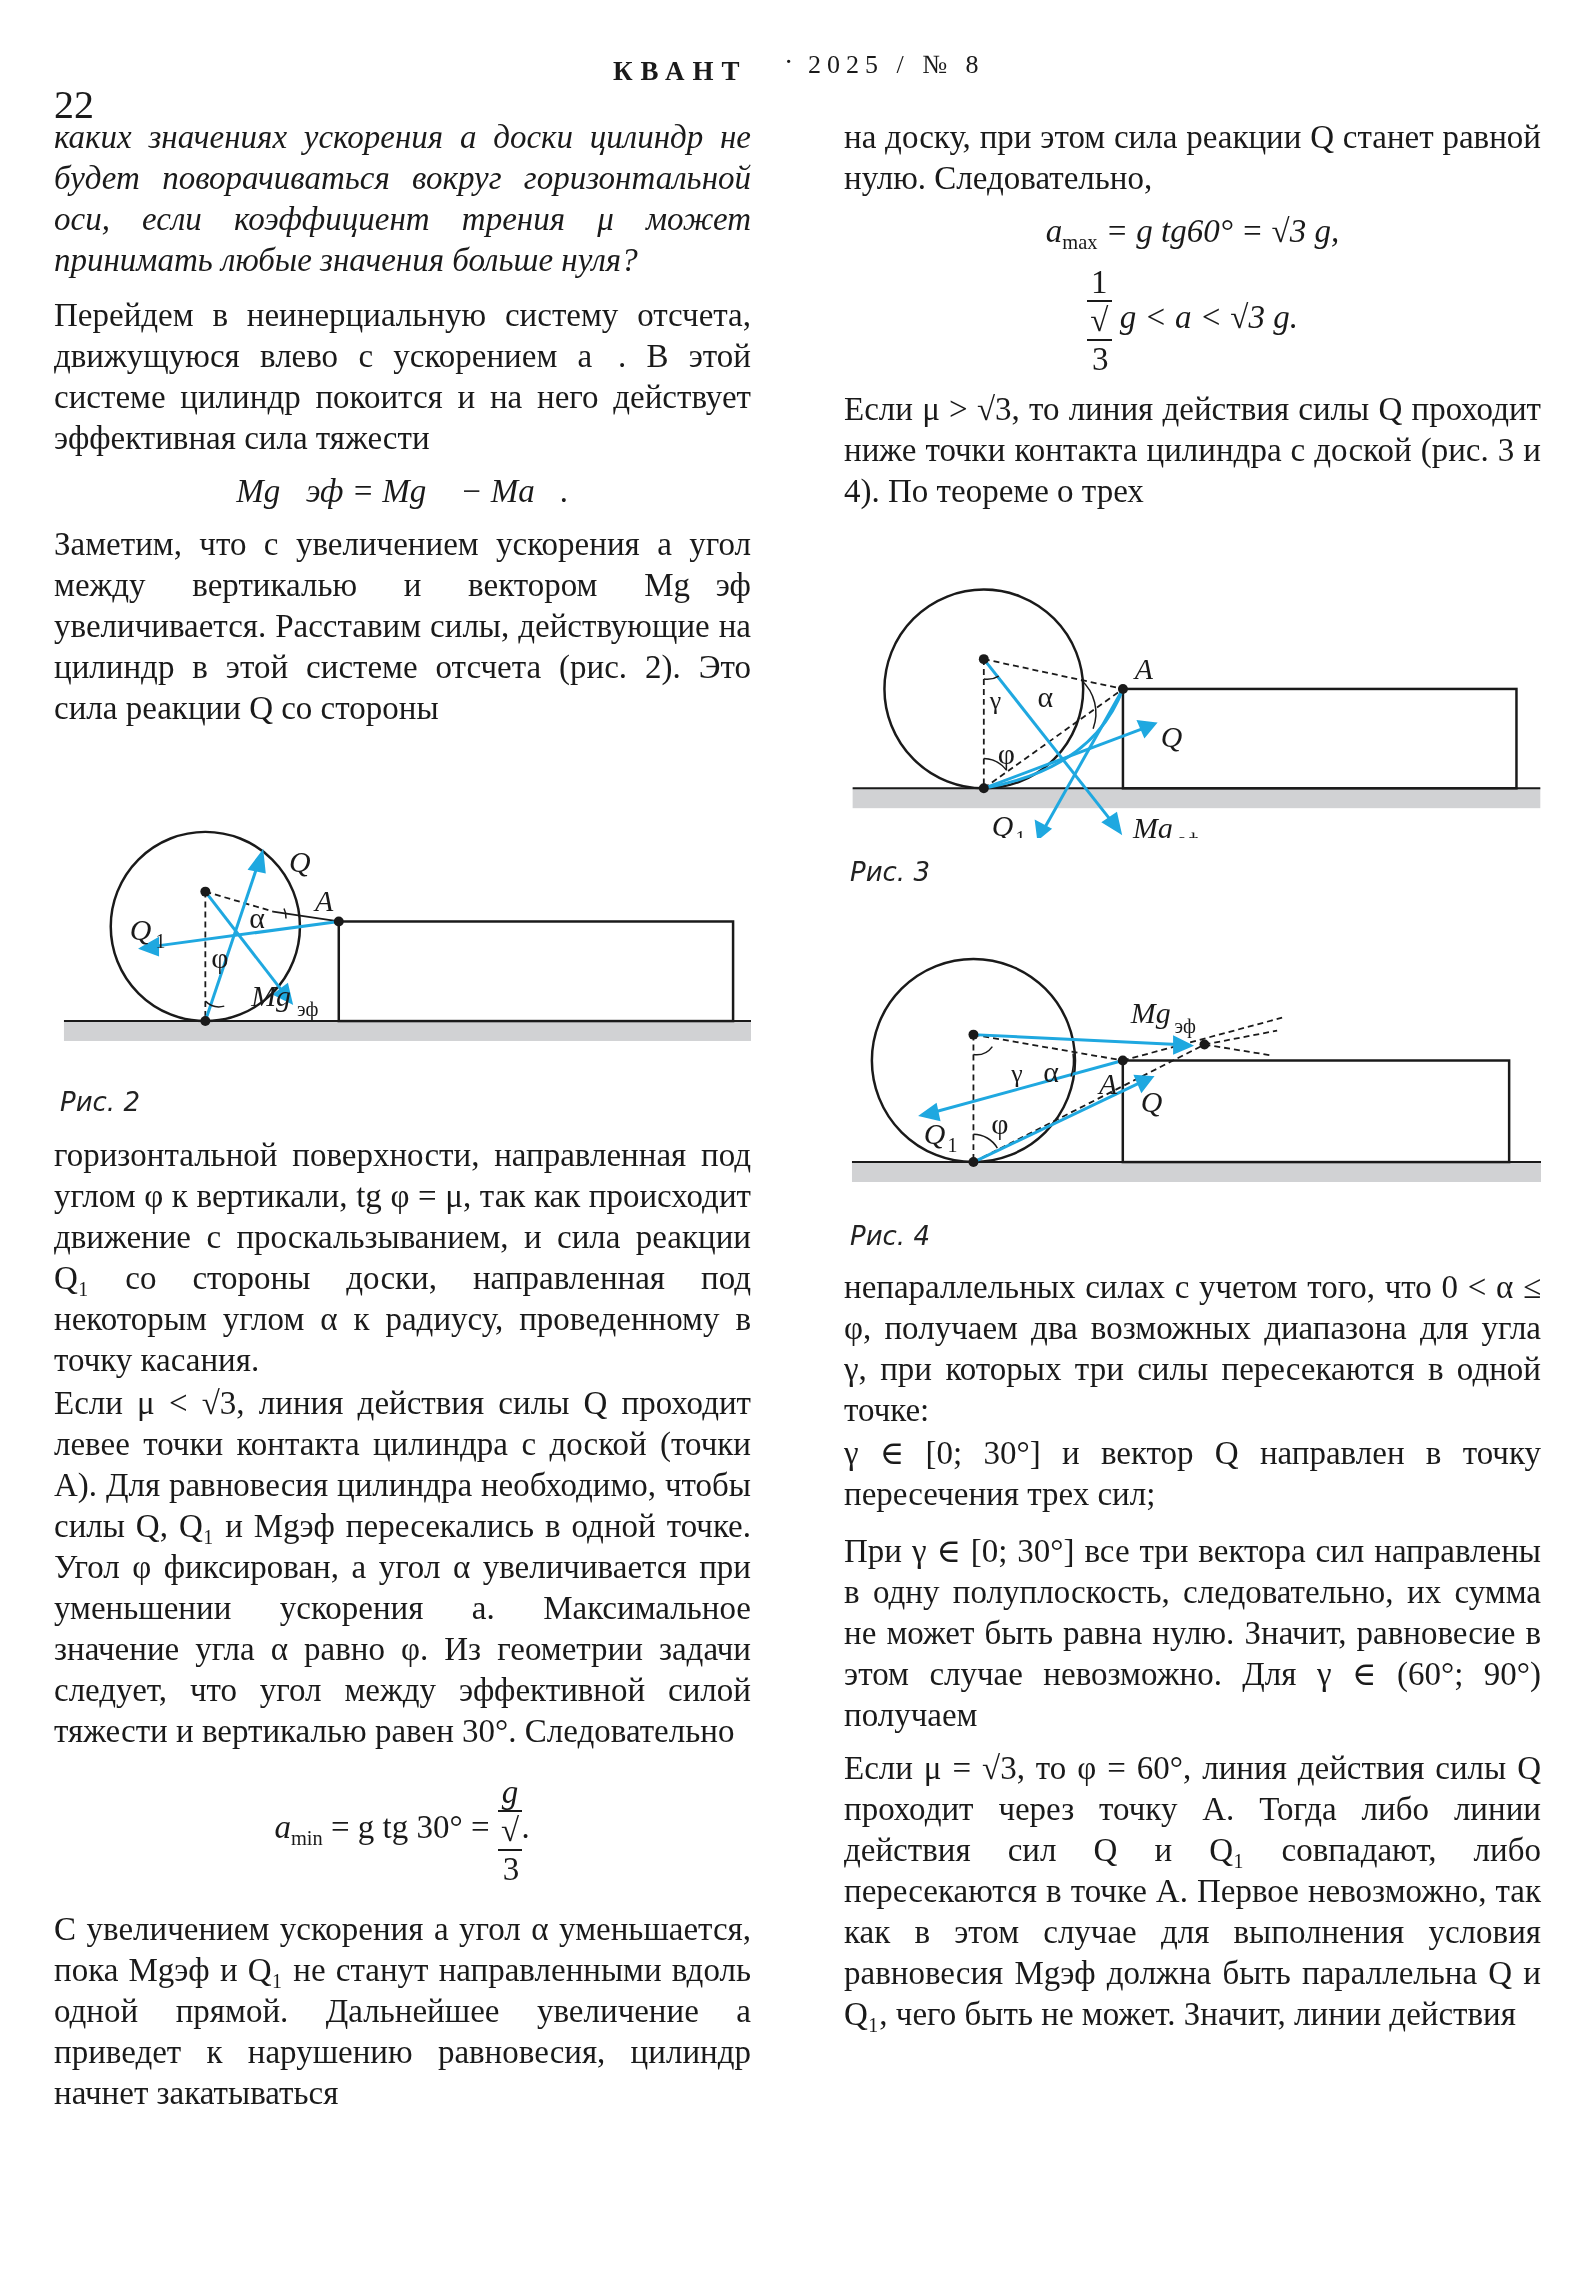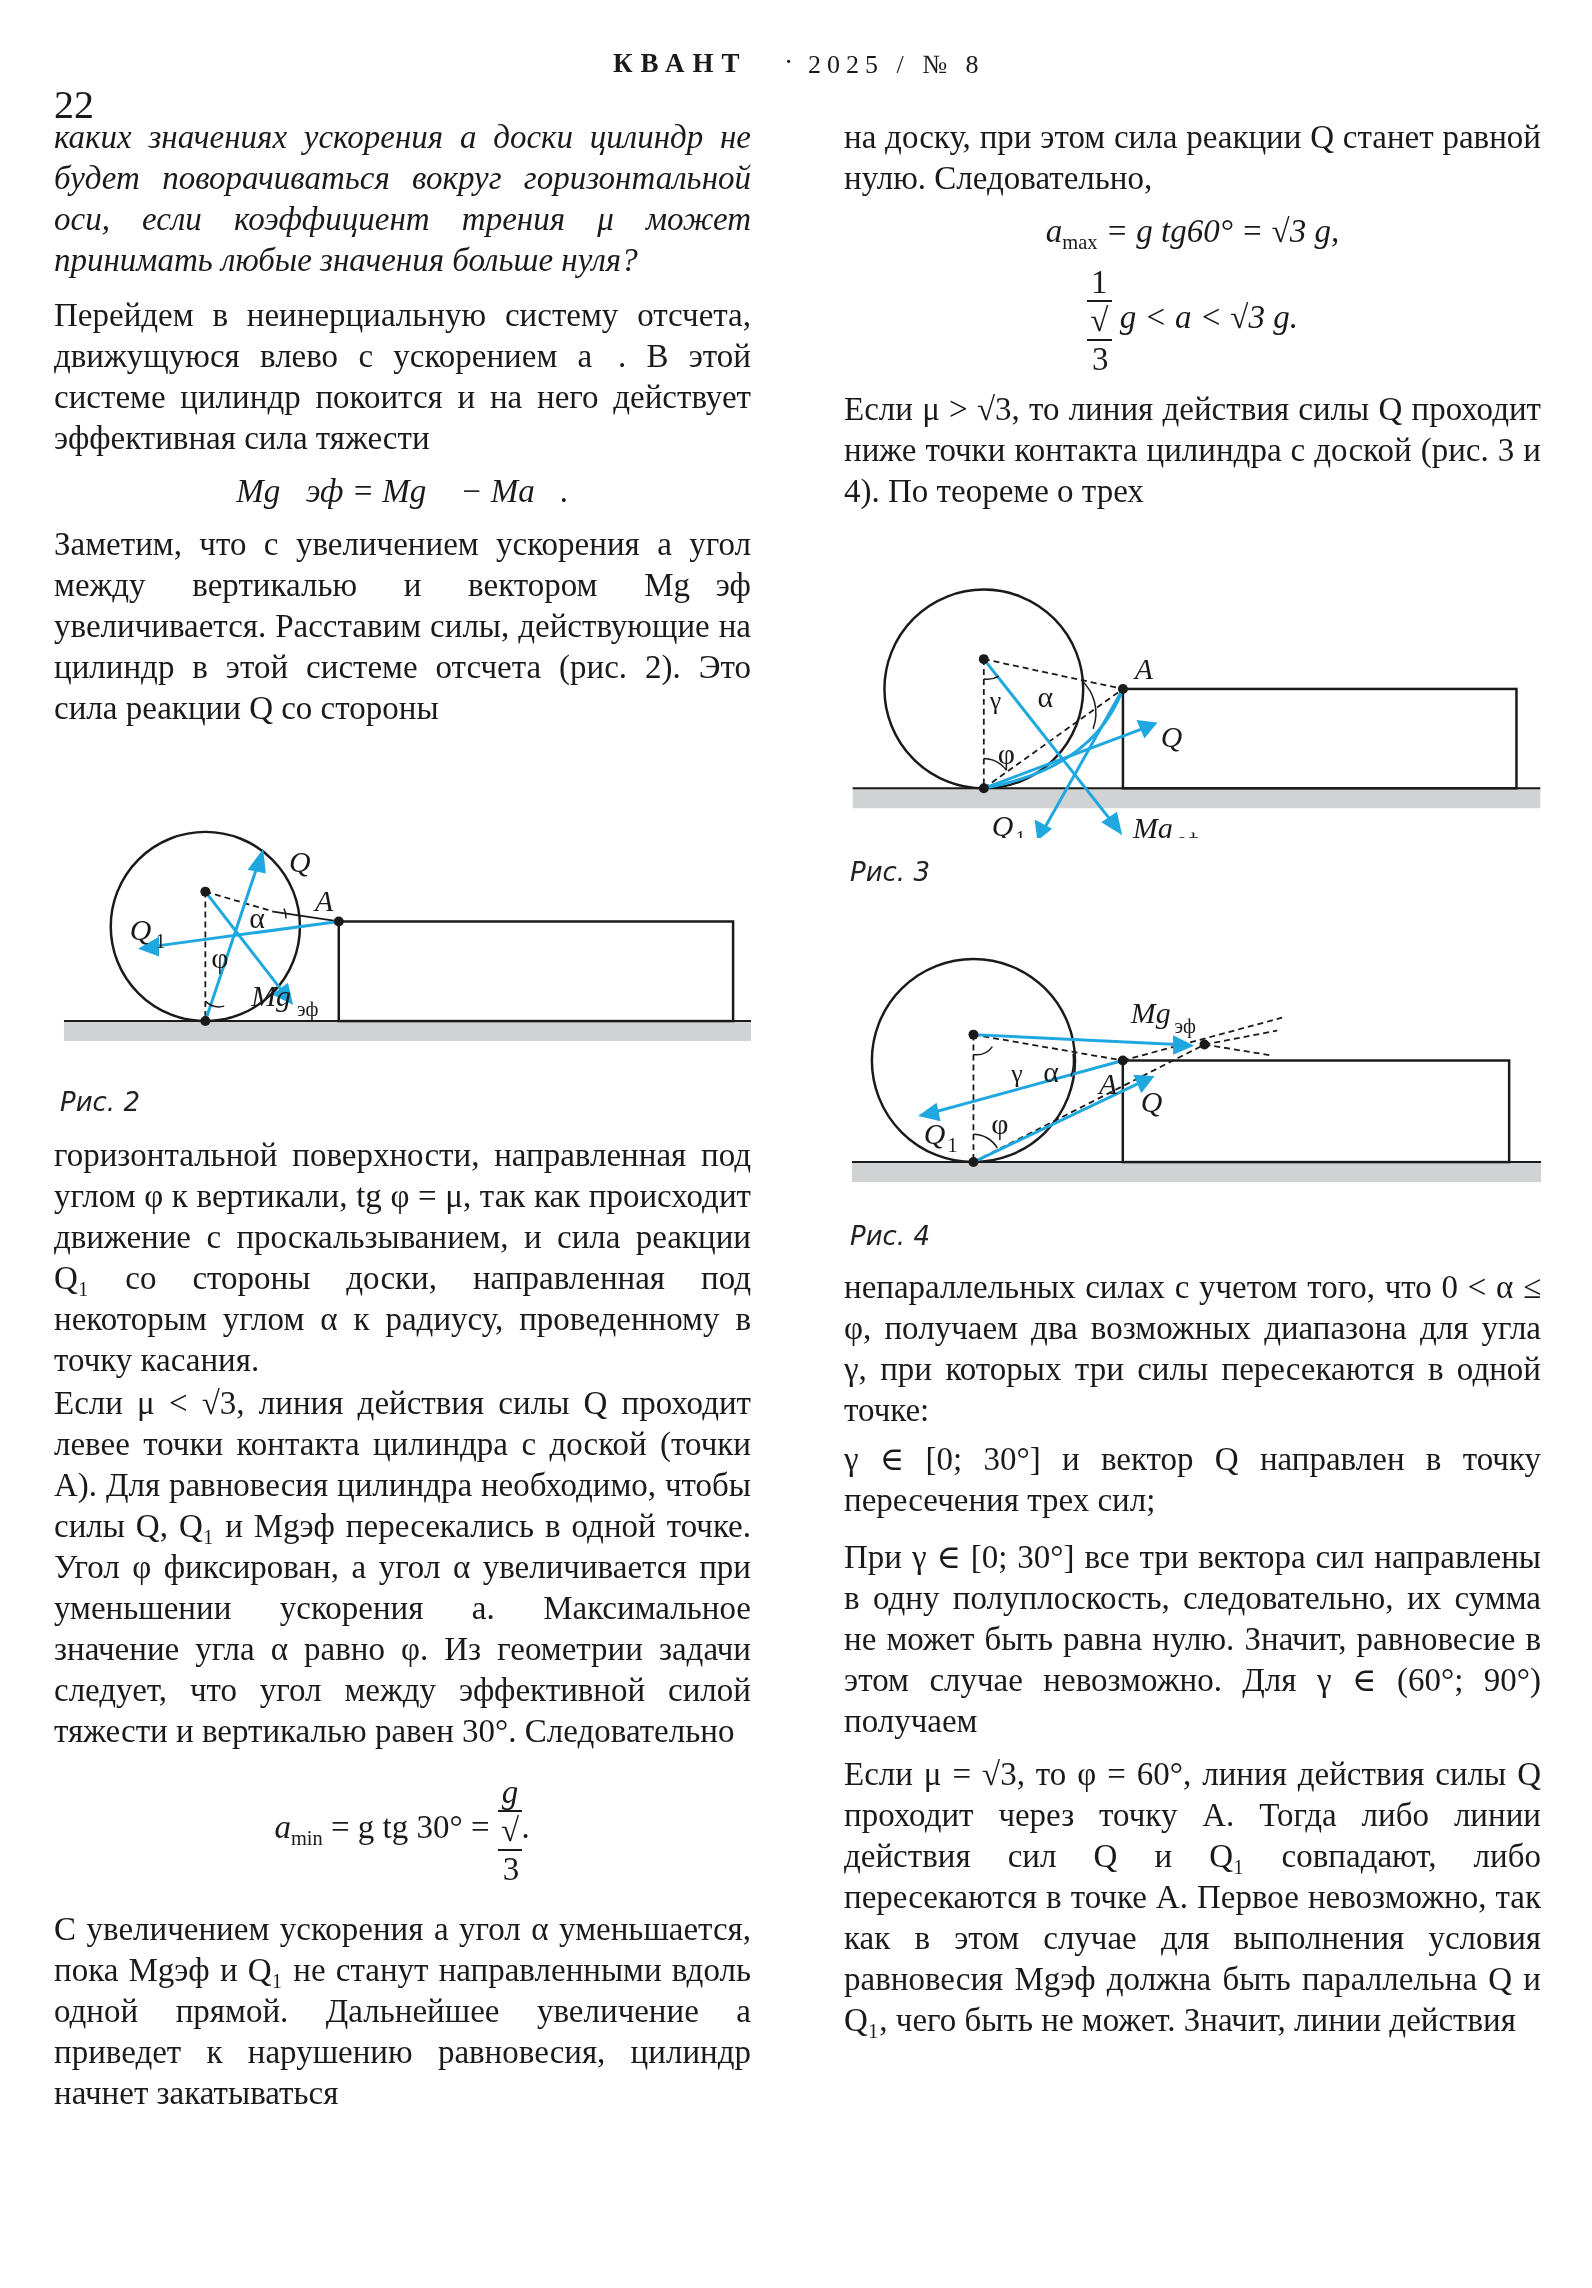--- a/index.html
+++ b/index.html
@@ -1,20 +1,20 @@
 <!DOCTYPE html>
 <html><head>
 <meta charset="utf-8">
 <style>
   html, body { margin: 0; padding: 0; background: #ffffff; }
   body { width: 1592px; height: 2289px; position: relative; overflow: hidden;
          font-family: "Liberation Serif", "DejaVu Serif", serif; color: #1a1a1a; }
   .header { position: absolute; left: 0; top: 0; width: 1592px; height: 109px; }
   .page-num { position: absolute; left: 54px; top: 42px; font-size: 40px; margin-top: 39px; }
-  .journal { position: absolute; left: 613px; top: 48px; font-size: 27px; letter-spacing: 8px; font-weight: bold; }
+  .journal { position: absolute; left: 613px; top: 56px; font-size: 27px; letter-spacing: 8px; font-weight: bold; }
   .sep { position: absolute; left: 784px; top: 46px; font-size: 28px; }
   .issue { position: absolute; left: 808px; top: 50px; font-size: 26px; letter-spacing: 6px; text-align: right; }
   .col { position: absolute; top: 117px; width: 697px; font-size: 33px; line-height: 41px; }
   .col.left { left: 54px; }
   .col.right { left: 844px; }
   p { margin: 0; text-align: justify; }
   p + p { margin-top: 12px; }
   .problem { font-style: italic; text-align: justify; }
   .math { text-align: center; font-style: italic; margin: 12px 0; }
   sub { font-size: 0.62em; font-style: normal; vertical-align: -0.35em; line-height: 0; }
@@ -171,17 +171,17 @@
         <text x="298" y="190">Q</text>
         <text x="80" y="222">Q</text>
         <text x="104" y="230" font-size="20" font-style="normal">1</text>
         <text x="148" y="212" font-style="normal">φ</text>
       </g>
     </svg>
     <div class="caption">Рис. 4</div>
   </div>
 
   <p style="margin-top:10px">непараллельных силах с учетом того, что 0 &lt; α ≤ φ, получаем два возможных диапазона для угла γ, при которых три силы пересекаются в одной точке:</p>
-  <p style="margin-top:8px">γ ∈ [0; 30°] и вектор Q направлен в точку пересечения трех сил;</p>
+  <p style="margin-top:2px">γ ∈ [0; 30°] и вектор Q направлен в точку пересечения трех сил;</p>
   <p style="margin-top:16px">При γ ∈ [0; 30°] все три вектора сил направлены в одну полуплоскость, следовательно, их сумма не может быть равна нулю. Значит, равновесие в этом случае невозможно. Для γ ∈ (60°; 90°) получаем</p>
   <p>Если μ = √3, то φ = 60°, линия действия силы Q проходит через точку A. Тогда либо линии действия сил Q и Q₁ совпадают, либо пересекаются в точке A. Первое невозможно, так как в этом случае для выполнения условия равновесия Mgэф должна быть параллельна Q и Q₁, чего быть не может. Значит, линии действия</p>
 </div>
 
 
 </body></html>

